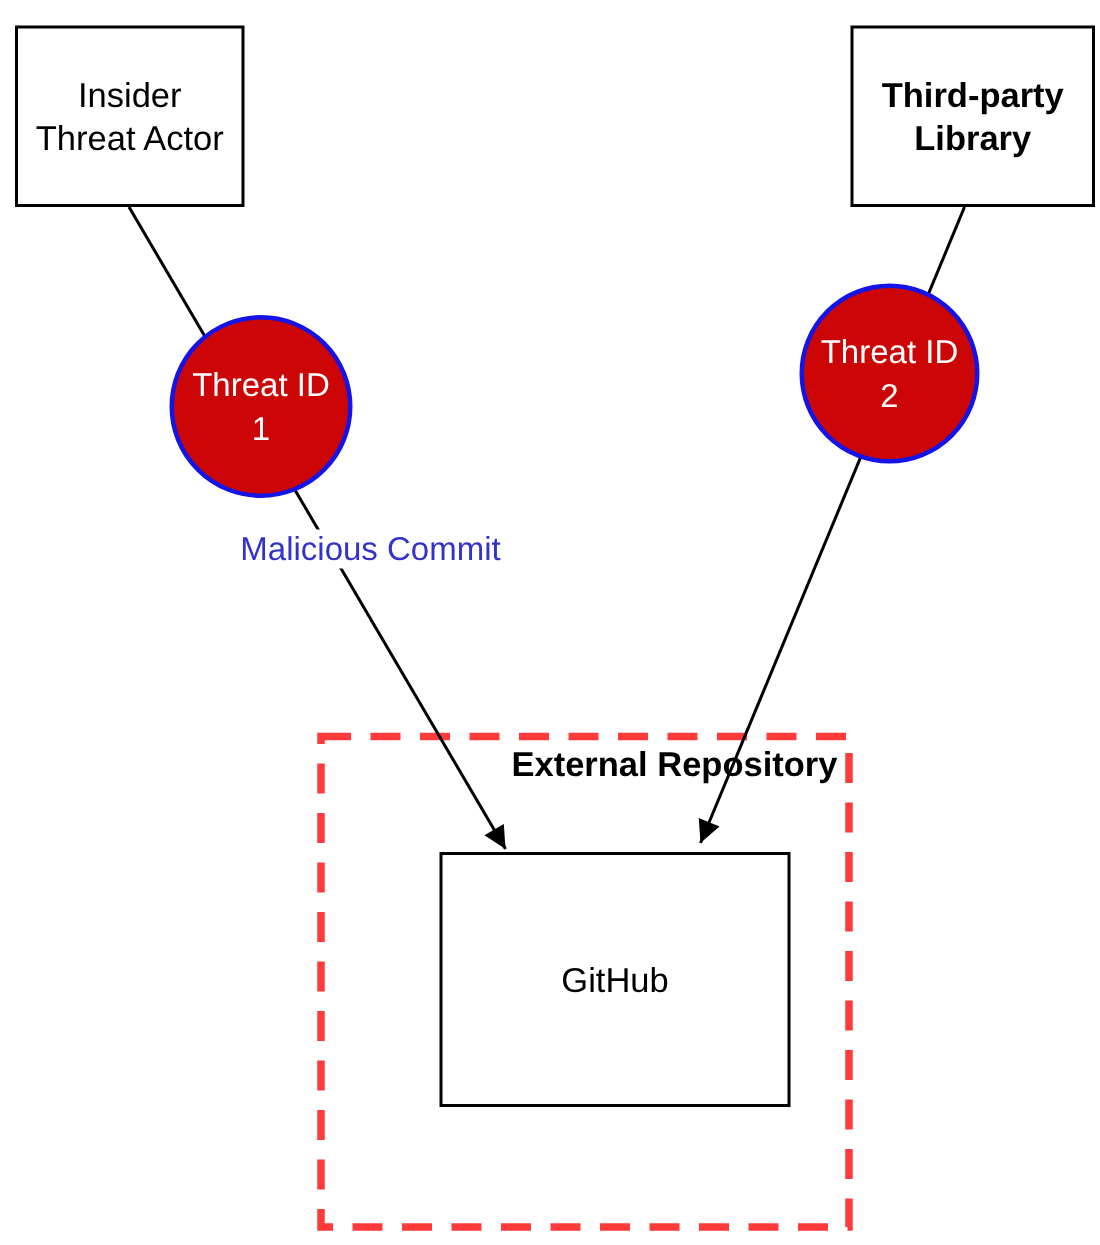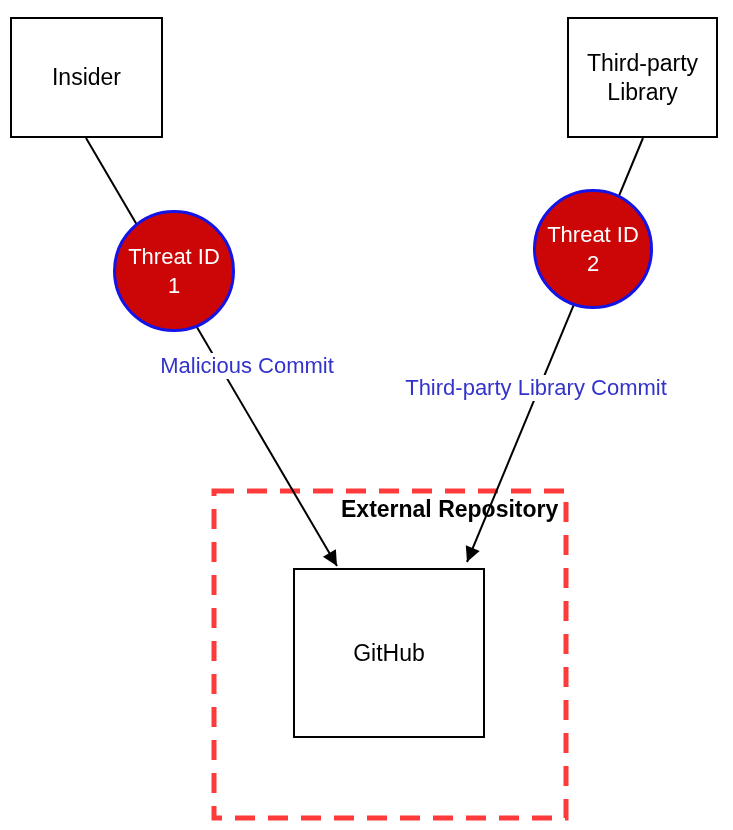--- a/index.html
+++ b/index.html
@@ -31,22 +31,22 @@
     border: 2px solid var(--node_border);
     display: flex;
     flex-direction: column;
     align-items: center;
     justify-content: center;
     text-align: center;
     font-size: 23px;
     line-height: 29px;
   }
   #node-insider { left: 10px;  top: 17px;  width: 153px; height: 121px; }
-  #node-library { left: 567px; top: 17px;  width: 151px; height: 121px; }
-  #node-repo    { left: 293px; top: 568px; width: 192px; height: 170px; font-size: 23px; line-height: 30px; }
+  #node-library { left: 567px; top: 17px;  width: 163px; height: 121px; font-weight: bold; }
+  #node-repo    { left: 293px; top: 568px; width: 234px; height: 170px; font-size: 23px; line-height: 30px; }
   
   .threat-circle {
     position: absolute;
     border-radius: 50%;
     background: var(--threat_circle_fill);
     border: 3px solid var(--threat_circle_border);
     color: var(--threat_circle_text);
     display: flex;
     flex-direction: column;
     align-items: center;
@@ -101,20 +101,21 @@
   .edge-label { z-index: 4; }
   #label-external { z-index: 1; }
 </style>
 </head>
 <body>
 
 <div id="canvas">
 
   <div class="node" id="node-insider">
     <span>Insider</span>
+    <span>Threat Actor</span>
   </div>
 
   <div class="node" id="node-library">
     <span>Third-party</span>
     <span>Library</span>
   </div>
 
   <div class="node" id="node-repo">
     <span>GitHub</span>
   </div>
@@ -140,15 +141,14 @@
     <span>1</span>
   </div>
 
   <div class="threat-circle" id="threat-2">
     <span>Threat ID</span>
     <span>2</span>
   </div>
 
   <div class="edge-label" id="label-malicious">Malicious Commit</div>
 
-  <div class="edge-label" id="label-tplc">Third-party Library Commit</div>
 
 </div>
 
 </body></html>

